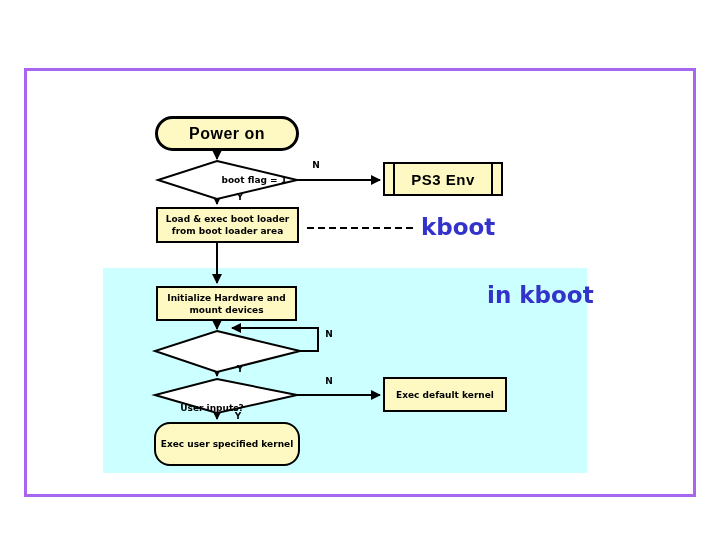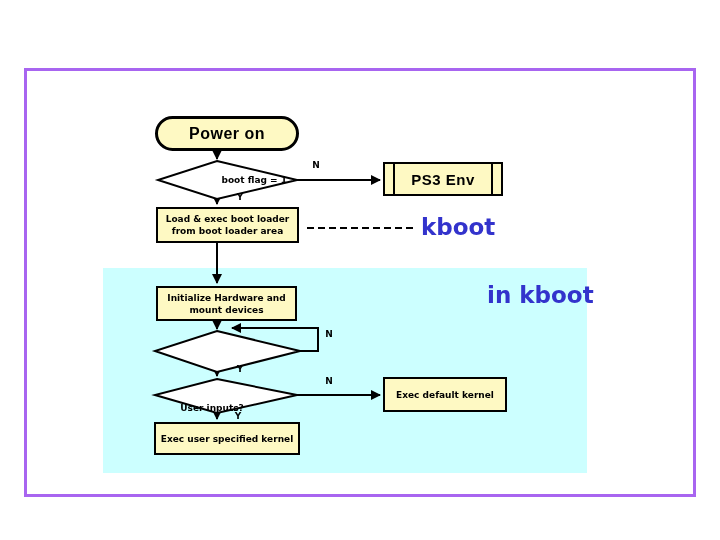--- a/index.html
+++ b/index.html
@@ -33,21 +33,21 @@
     font-family:"Liberation Sans",sans-serif;
   }
   .ps3-box::before,.ps3-box::after{
     content:"";position:absolute;top:0;bottom:0;width:2px;background:#000;
   }
   .ps3-box::before{left:8px;}
   .ps3-box::after{right:8px;}
   .load-box{left:156px;top:207px;width:143px;height:36px;}
   .init-box{left:156px;top:286px;width:141px;height:35px;}
   .exec-default-box{left:383px;top:377px;width:124px;height:35px;}
-  .exec-user-box{left:154px;top:422px;width:146px;height:33px;}
+  .exec-user-box{left:154px;top:422px;width:146px;height:44px;border-radius:16px;}
   .diamond-text{
     position:absolute;text-align:center;font-weight:bold;font-size:9px;line-height:11px;
     white-space:pre-line;width:120px;background:transparent;
   }
   .dt1{left:167px;top:175px;text-align:right;}
   .dt2{left:167px;top:340px;}
   .dt3{left:152px;top:390px;margin-top:13px;}
   .branch-label{
     position:absolute;width:16px;font-weight:bold;font-size:9px;line-height:11px;text-align:center;
   }

